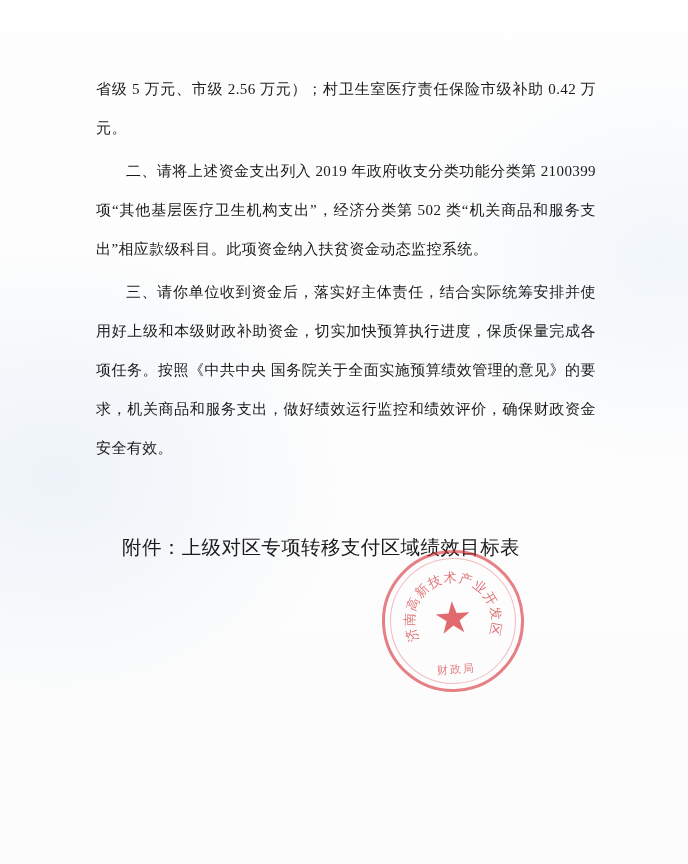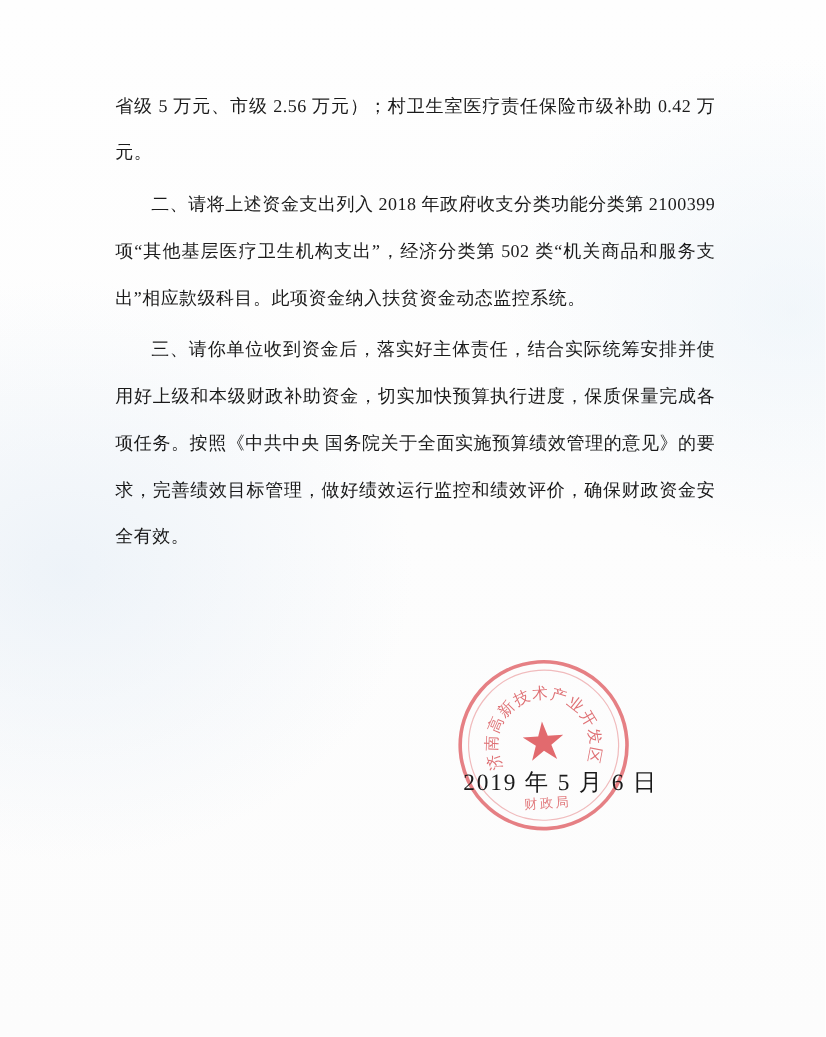--- a/index.html
+++ b/index.html
@@ -121,24 +121,25 @@
     letter-spacing: 2px;
   }
 </style>
 </head>
 <body>
 
 <div class="page">
 
   <div class="doc-body">
     <p class="para">省级 5 万元、市级 2.56 万元）；村卫生室医疗责任保险市级补助 0.42 万元。</p>
-    <p class="para indent">二、请将上述资金支出列入 2018 年政府收支分类功能分类第 2100399 项“其他基层医疗卫生机构支出”，经济分类第 502 类“机关商品和服务支出”相应款级科目。此项资金纳入扶贫资金动态监控系统。</p>
-    <p class="para indent">三、请你单位收到资金后，落实好主体责任，结合实际统筹安排并使用好上级和本级财政补助资金，切实加快预算执行进度，保质保量完成各项任务。按照《中共中央 国务院关于全面实施预算绩效管理的意见》的要求，完善绩效目标管理，做好绩效运行监控和绩效评价，确保财政资金安全有效。</p>
+    <p class="para indent">二、请将上述资金支出列入 2019 年政府收支分类功能分类第 2100399 项“其他基层医疗卫生机构支出”，经济分类第 502 类“机关商品和服务支出”相应款级科目。此项资金纳入扶贫资金动态监控系统。</p>
+    <p class="para indent">三、请你单位收到资金后，落实好主体责任，结合实际统筹安排并使用好上级和本级财政补助资金，切实加快预算执行进度，保质保量完成各项任务。按照《中共中央 国务院关于全面实施预算绩效管理的意见》的要求，机关商品和服务支出，做好绩效运行监控和绩效评价，确保财政资金安全有效。</p>
   </div>
 
+  <div class="attachment">附件：上级对区专项转移支付区域绩效目标表</div>
 
   <div class="seal">
     <div class="ring-inner"></div>
     <div class="seal-text">
 
     <span style="transform: rotate(-105deg) translate(-0.5em, -52px);">济</span>
         <span style="transform: rotate(-84deg) translate(-0.5em, -52px);">南</span>
         <span style="transform: rotate(-63deg) translate(-0.5em, -52px);">高</span>
         <span style="transform: rotate(-42deg) translate(-0.5em, -52px);">新</span>
         <span style="transform: rotate(-21deg) translate(-0.5em, -52px);">技</span>
@@ -146,15 +147,14 @@
         <span style="transform: rotate(21deg) translate(-0.5em, -52px);">产</span>
         <span style="transform: rotate(42deg) translate(-0.5em, -52px);">业</span>
         <span style="transform: rotate(63deg) translate(-0.5em, -52px);">开</span>
         <span style="transform: rotate(84deg) translate(-0.5em, -52px);">发</span>
         <span style="transform: rotate(105deg) translate(-0.5em, -52px);">区</span>
       </div>
     <div class="star">★</div>
     <div class="seal-bottom">财政局</div>
   </div>
 
-  <div class="date-line">2019 年 5 月 6 日</div>
 
 </div>
 
 </body></html>

